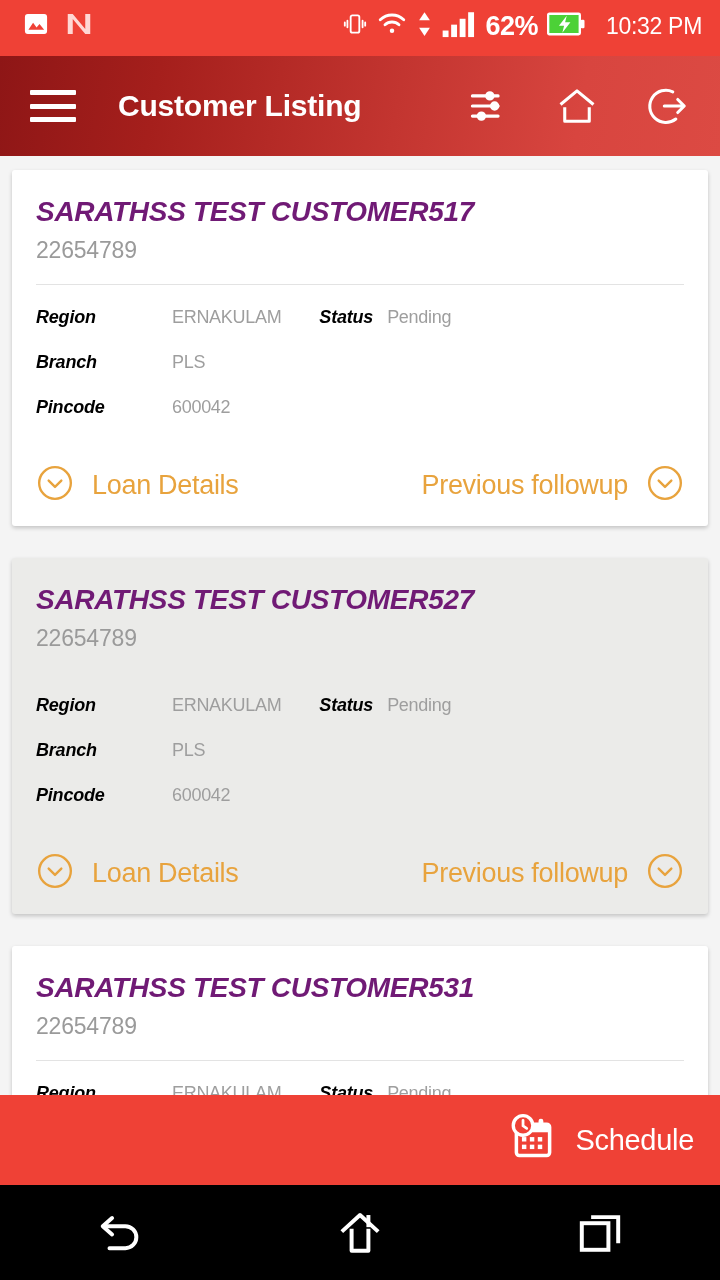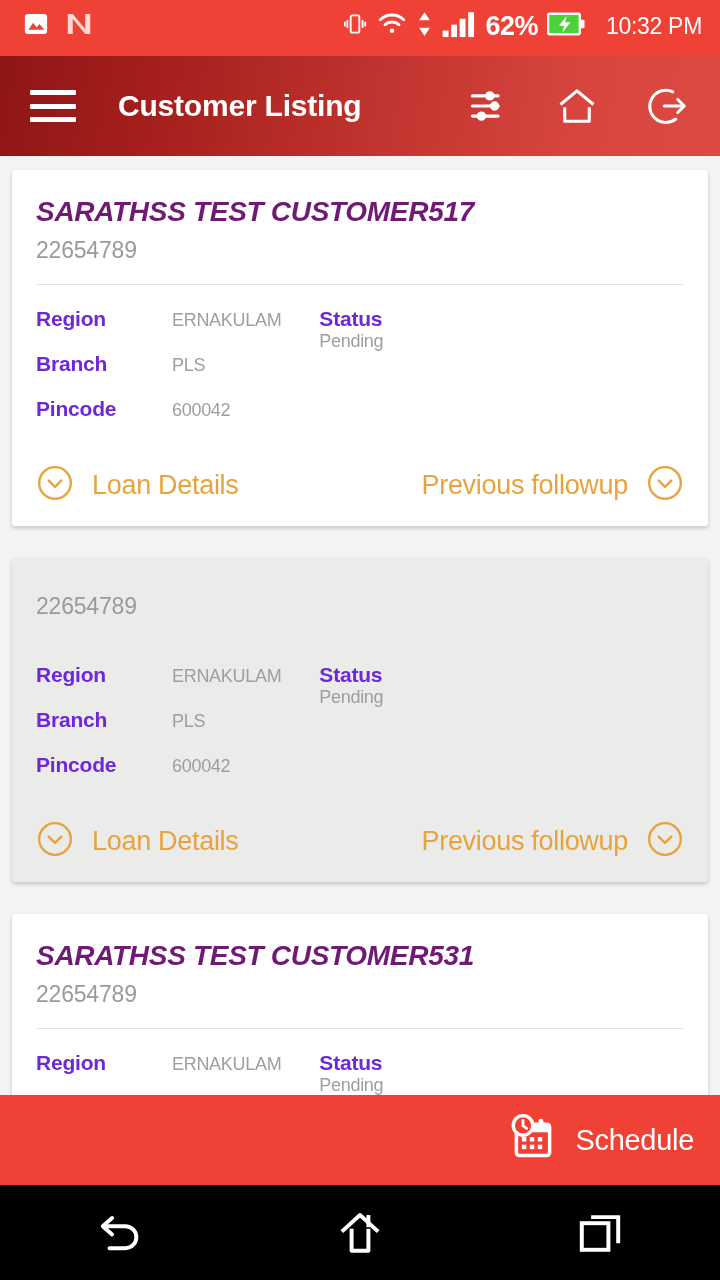--- a/index.html
+++ b/index.html
@@ -41,23 +41,23 @@
     padding:26px 24px 20px 24px;
   }
   .card.selected{ background:#ebebe9; }
   .card-name{ font-size:28px; font-weight:bold; color:#701a75; letter-spacing:-0.3px;font-style:italic; }
   .card-sub{ font-size:23px; color:#9a9a9a; margin-top:9px; letter-spacing:-0.2px; }
   .divider{ height:1px; background:#e3e3e3; margin:20px 0 0 0; }
   .card.selected .divider{ background:transparent; }
 
   .rows{ margin-top:22px; }
   .row{ display:flex; align-items:baseline; height:45px; }
-  .lbl{ font-size:21px; font-weight:bold; color:#6d28d9; width:136px; flex:0 0 136px; letter-spacing:-0.2px; }
+  .lbl{ font-size:18px; font-weight:bold; color:#000000; width:136px; flex:0 0 136px; letter-spacing:-0.2px;font-style:italic; }
   .val{ font-size:18px; color:#9e9e9e; letter-spacing:-0.3px; }
-  .row .col2{ display:flex; align-items:baseline; margin-left:38px;flex-direction:column; }
+  .row .col2{ display:flex; align-items:baseline; margin-left:38px; }
   .row .col2 .lbl{ width:auto; flex:0 0 auto; margin-right:14px; }
 
   .actions{ display:flex; align-items:center; margin-top:22px; }
   .action{ display:flex; align-items:center; cursor:pointer; color:#e8a33d; }
   .action.right{ margin-left:auto; }
   .action-txt{ font-size:27px; letter-spacing:-0.3px; }
   .action .circ{ flex:0 0 auto; }
   .action.left .circ{ margin-right:18px; }
   .action.right .circ{ margin-left:18px; }
 
@@ -211,20 +211,21 @@
             <svg width="38" height="38" viewBox="0 0 24 24" fill="none" stroke="#e8a33d" stroke-width="1.5">
                 <circle cx="12" cy="12" r="10"></circle>
                 <path d="M8 10.5 12 14.5 16 10.5" stroke-linecap="round" stroke-linejoin="round"></path>
               </svg>
           </span>
         </span>
       </div>
     </div>
 
     <div class="card selected">
+      <div class="card-name">SARATHSS TEST CUSTOMER527</div>
       <div class="card-sub">22654789</div>
       <div class="divider"></div>
       <div class="rows">
         <div class="row">
           <span class="lbl">Region</span>
           <span class="val">ERNAKULAM</span>
           <span class="col2">
             <span class="lbl">Status</span>
             <span class="val">Pending</span>
           </span>

